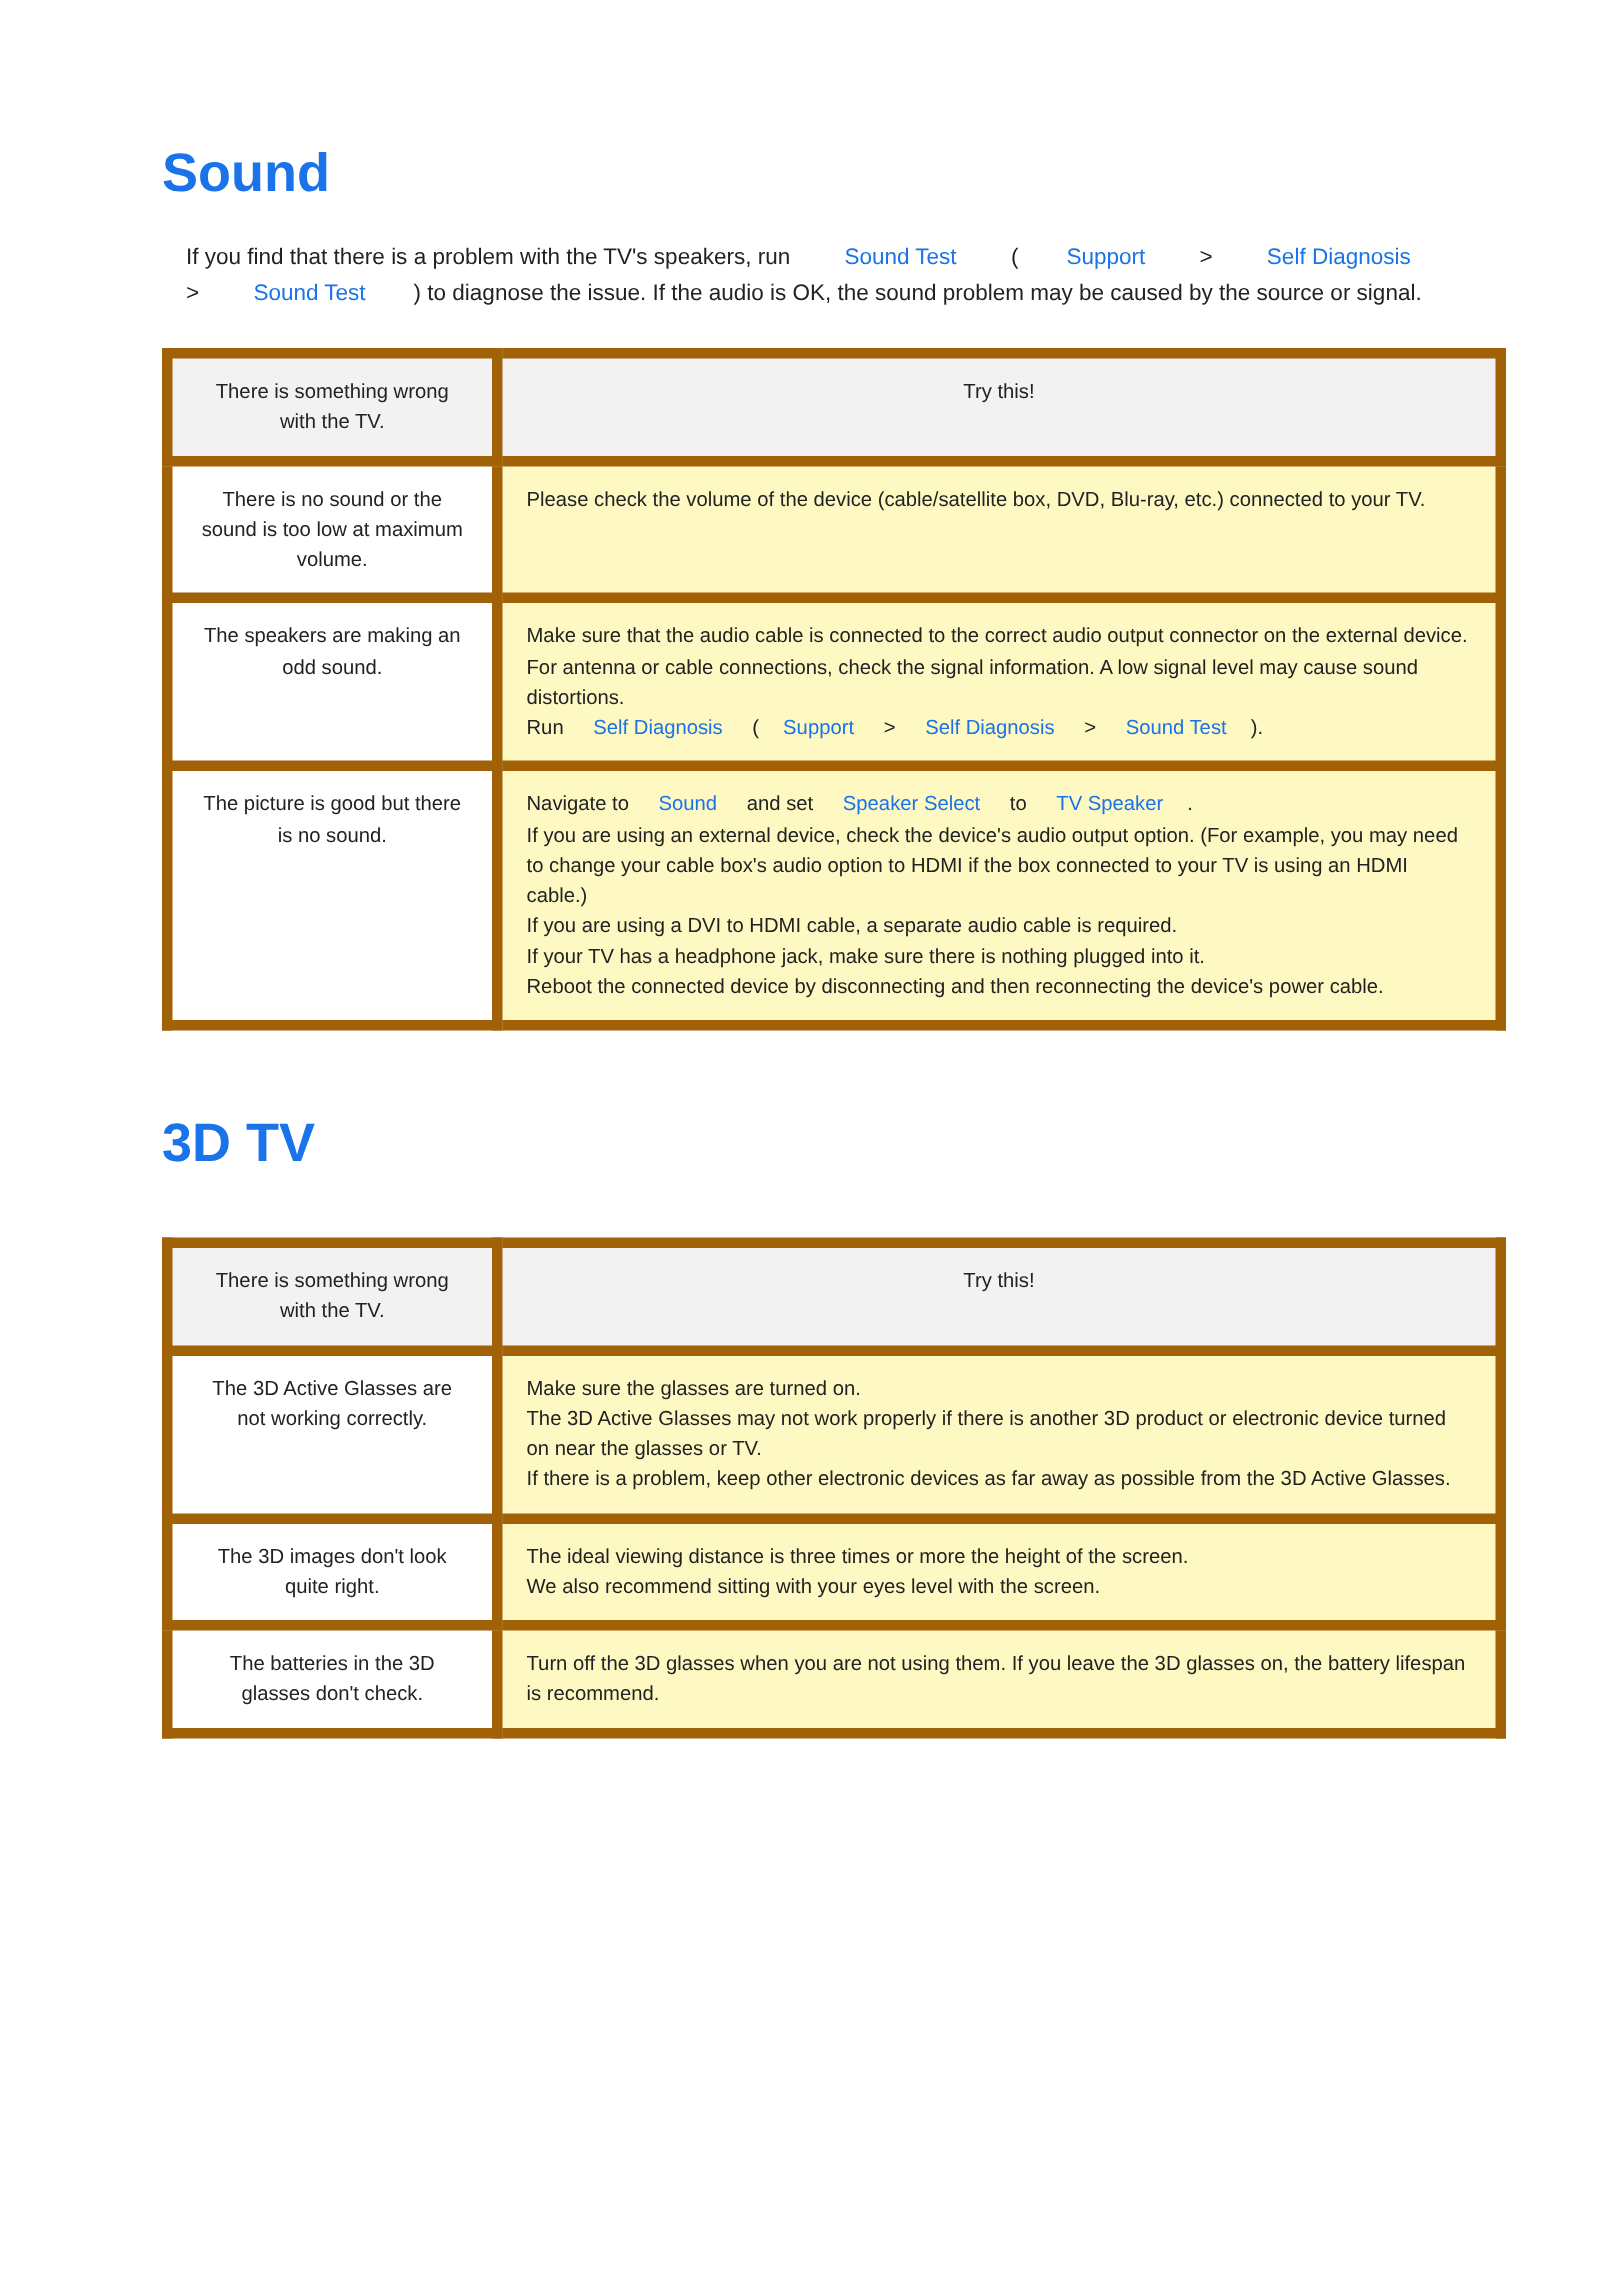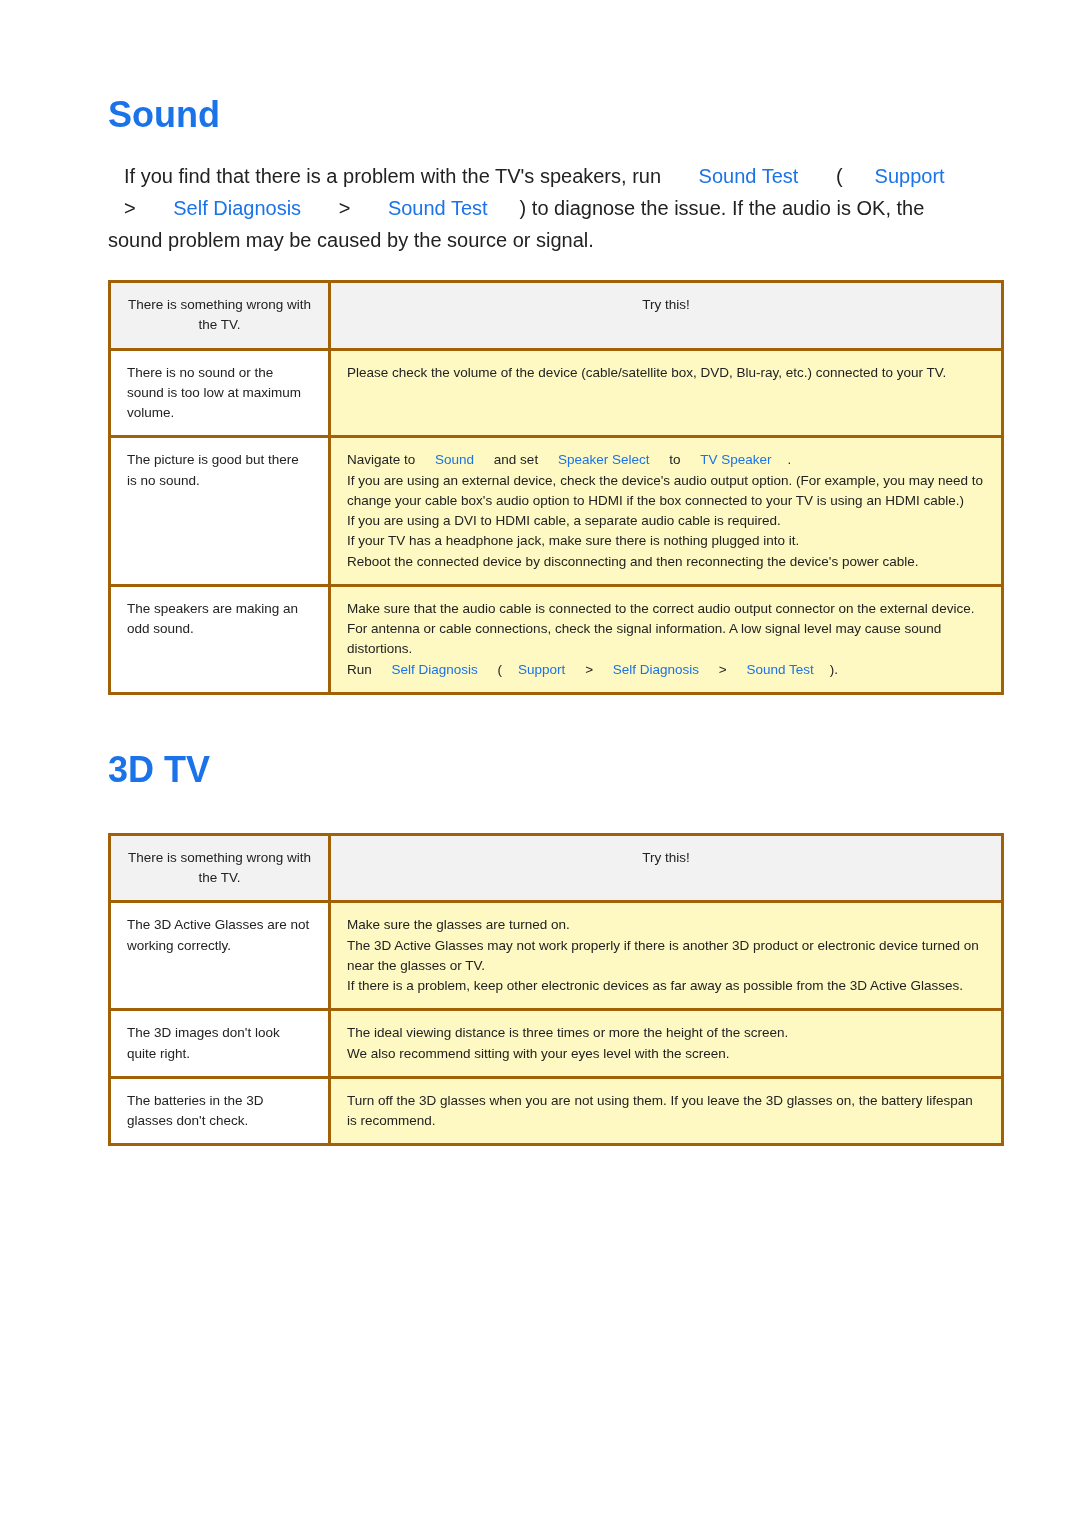--- a/index.html
+++ b/index.html
@@ -12,45 +12,46 @@
       line-height: 1.5;
     }
     h1 {
       color: #1a73e8;
       font-size: 36px;
       font-weight: bold;
       margin-bottom: 18px;
     }
     .intro {
       margin-bottom: 24px;
-      font-size: 20px;
+      font-size: 15px;
       line-height: 1.6;
     }
     .link {
       color: #1a73e8;
       text-decoration: none;
     }
     table {
       width: 100%;
       border-collapse: collapse;
       margin-bottom: 48px;
       font-size: 13.5px;
     }
     table th, table td {
-      border: 3px solid #a16207;
+      border: 7px solid #a16207;
       padding: 12px 16px;
       vertical-align: top;
     }
     table thead th {
       background: #f2f2f2;
       font-weight: normal;
       text-align: center;
     }
     table td:first-child {
       width: 220px;
+      text-align: center;
       background: #fff;
     }
     table td:last-child {
       background: #fef9c3;
     }
     .section-gap {
       margin-bottom: 36px;
     }
   </style>
 </head>
@@ -68,35 +69,35 @@
       <th>There is something wrong with the TV.</th>
       <th>Try this!</th>
     </tr>
   </thead>
   <tbody>
     <tr>
       <td>There is no sound or the sound is too low at maximum volume.</td>
       <td>Please check the volume of the device (cable/satellite box, DVD, Blu-ray, etc.) connected to your TV.</td>
     </tr>
     <tr>
+      <td>The speakers are making an odd sound.</td>
+      <td>
+        Make sure that the audio cable is connected to the correct audio output connector on the external device.<br>
+        For antenna or cable connections, check the signal information. A low signal level may cause sound distortions.<br>
+        Run <a class="link">Self Diagnosis</a> (<a class="link">Support</a> &gt; <a class="link">Self Diagnosis</a> &gt; <a class="link">Sound Test</a>).
+      </td>
+    </tr>
+    <tr>
       <td>The picture is good but there is no sound.</td>
       <td>
         Navigate to <a class="link">Sound</a> and set <a class="link">Speaker Select</a> to <a class="link">TV Speaker</a>.<br>
         If you are using an external device, check the device's audio output option. (For example, you may need to change your cable box's audio option to HDMI if the box connected to your TV is using an HDMI cable.)<br>
         If you are using a DVI to HDMI cable, a separate audio cable is required.<br>
         If your TV has a headphone jack, make sure there is nothing plugged into it.<br>
         Reboot the connected device by disconnecting and then reconnecting the device's power cable.
-      </td>
-    </tr>
-    <tr>
-      <td>The speakers are making an odd sound.</td>
-      <td>
-        Make sure that the audio cable is connected to the correct audio output connector on the external device.<br>
-        For antenna or cable connections, check the signal information. A low signal level may cause sound distortions.<br>
-        Run <a class="link">Self Diagnosis</a> (<a class="link">Support</a> &gt; <a class="link">Self Diagnosis</a> &gt; <a class="link">Sound Test</a>).
       </td>
     </tr>
   </tbody>
 </table>
 
 <h1>3D TV</h1>
 
 <div class="section-gap"></div>
 
 <table>

